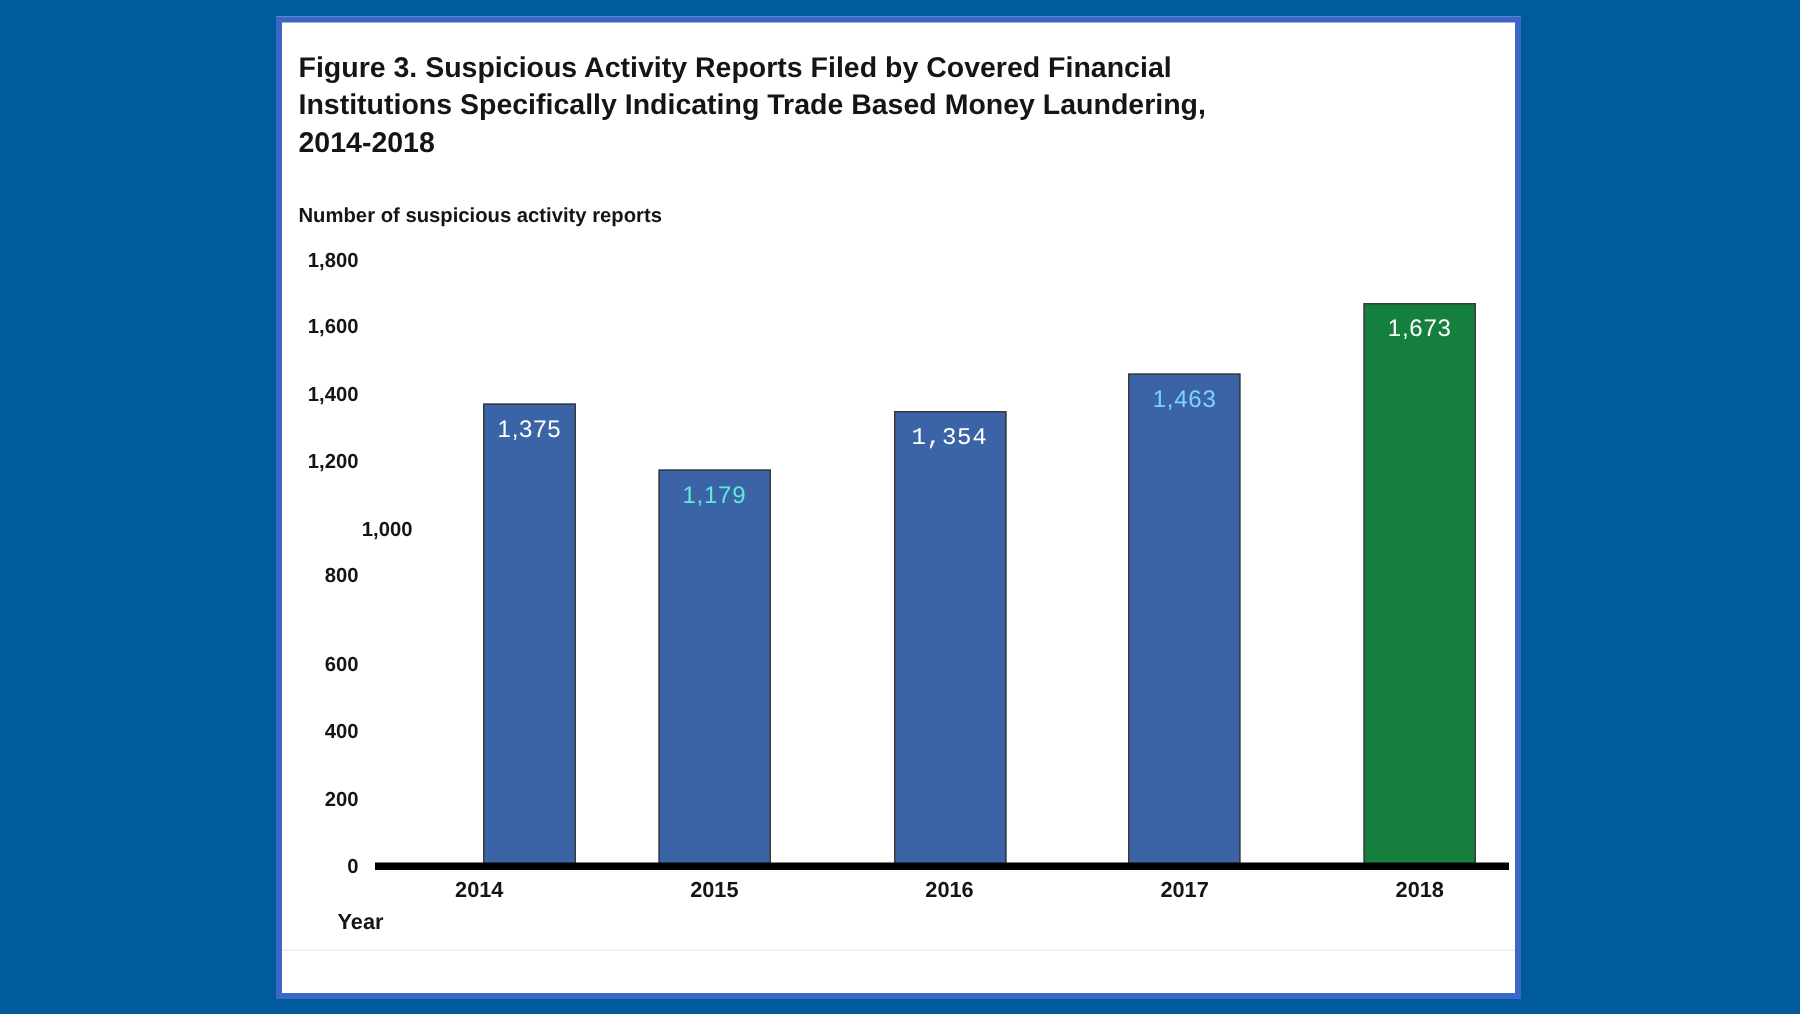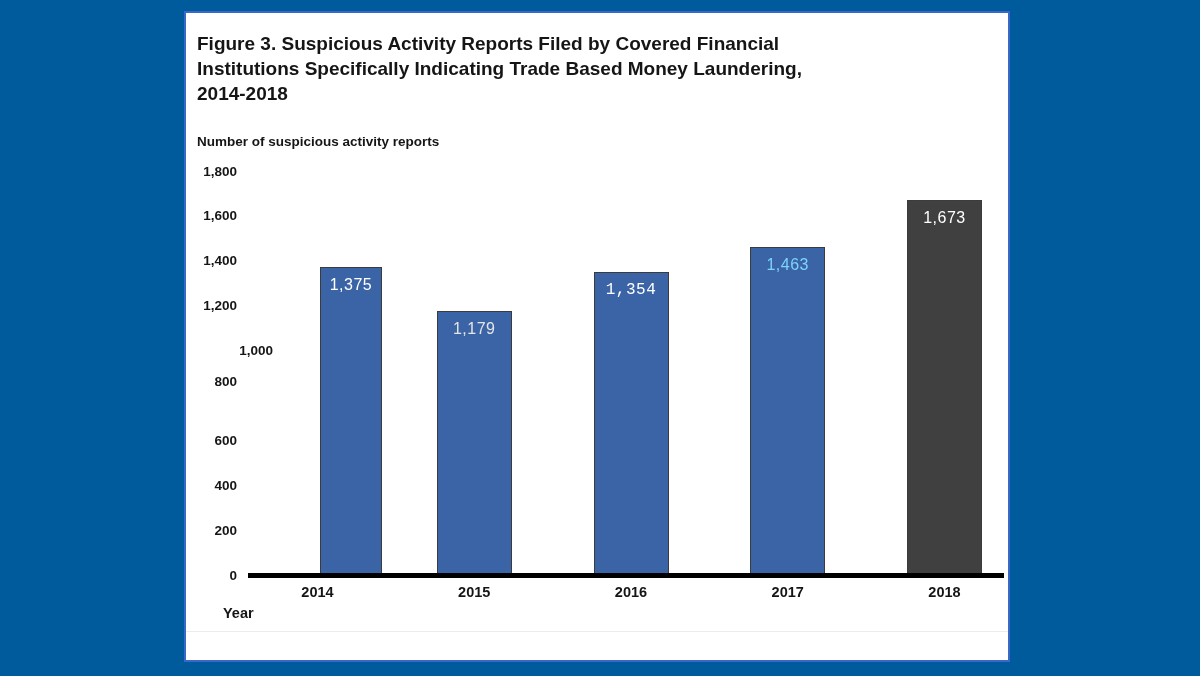--- a/index.html
+++ b/index.html
@@ -17,21 +17,21 @@
     position: absolute;
     inset: 0;
   }
   .card {
     position: absolute;
     left: 184px;
     top: 11px;
     width: 822px;
     height: 647px;
     background: #ffffff;
-    border: 2px solid #000000;
+    border: 4px solid #000000;
     box-sizing: content-box;
   }
   .card-inner {
     position: absolute;
     inset: 0;
   }
   .fig-title {
     position: absolute;
     left: 11px;
     top: 18px;
@@ -145,23 +145,23 @@
       <div class="ytick" style="top: 463.722px;">400</div>
       <div class="ytick" style="top: 418.833px;">600</div>
       <div class="ytick" style="top: 360px;">800</div>
       <div class="ytick" style="top: 329.056px; margin-left: 36px;">1,000</div>
       <div class="ytick" style="top: 284.167px;">1,200</div>
       <div class="ytick" style="top: 239.278px;">1,400</div>
       <div class="ytick" style="top: 194.389px;">1,600</div>
       <div class="ytick" style="top: 149.5px;">1,800</div>
       <div class="bar" style="left: 94px; top: 253.889px; width: 62px; height: 308.611px; background: rgb(58, 100, 166); border-color: rgb(59, 59, 59); margin-left: 40px;"><span class="bar-value" style="color: rgb(255, 255, 255);">1,375</span></div>
       <div class="xtick" style="left: 81.5px;">2014</div>
-      <div class="bar" style="left: 250.75px; top: 297.88px; width: 75px; height: 264.62px; background: rgb(58, 100, 166); border-color: rgb(59, 59, 59);"><span class="bar-value" style="color: #e5e5e5;">1,179</span></div>
+      <div class="bar" style="left: 250.75px; top: 297.88px; width: 75px; height: 264.62px; background: rgb(58, 100, 166); border-color: rgb(59, 59, 59);"><span class="bar-value" style="color: #5eead4;">1,179</span></div>
       <div class="xtick" style="left: 238.25px;">2015</div>
       <div class="bar" style="left: 407.5px; top: 258.602px; width: 75px; height: 303.898px; background: rgb(58, 100, 166); border-color: rgb(59, 59, 59); font-family: Liberation Mono, monospace;"><span class="bar-value" style="color: rgb(255, 255, 255);">1,354</span></div>
       <div class="xtick" style="left: 395px;">2016</div>
       <div class="bar" style="left: 564.25px; top: 234.138px; width: 75px; height: 328.362px; background: rgb(58, 100, 166); border-color: rgb(59, 59, 59);"><span class="bar-value" style="color: #7dd3fc;">1,463</span></div>
       <div class="xtick" style="left: 551.75px;">2017</div>
-      <div class="bar" style="left: 721px; top: 187.004px; width: 75px; height: 375.496px; background: #404040; border-color: rgb(59, 59, 59);"><span class="bar-value" style="color: rgb(255, 255, 255);">1,673</span></div>
+      <div class="bar" style="left: 721px; top: 187.004px; width: 75px; height: 375.496px; background: #15803d; border-color: rgb(59, 59, 59);"><span class="bar-value" style="color: rgb(255, 255, 255);">1,673</span></div>
       <div class="xtick" style="left: 708.5px;">2018</div>
       <div class="baseline"></div>
     </div>
 </div>
 
 </body></html>

